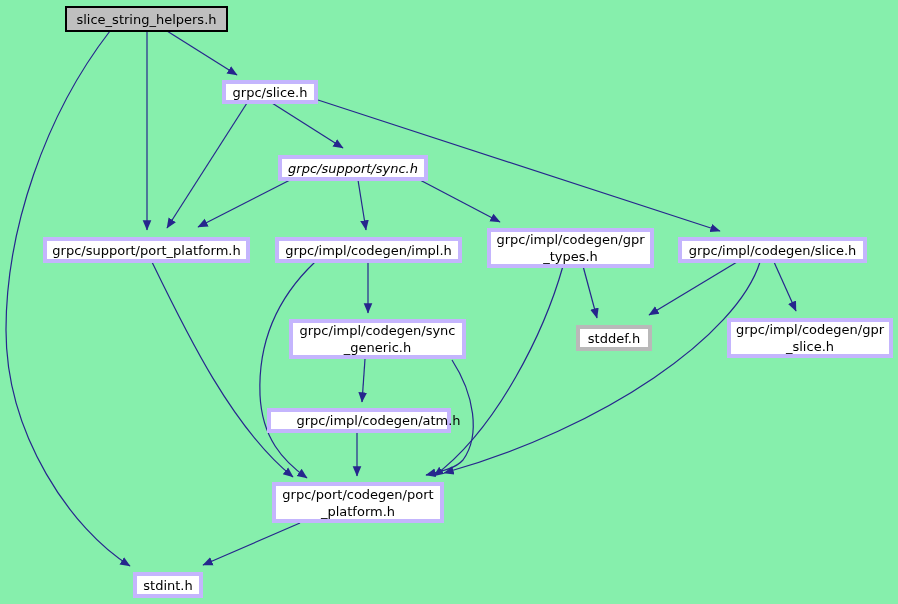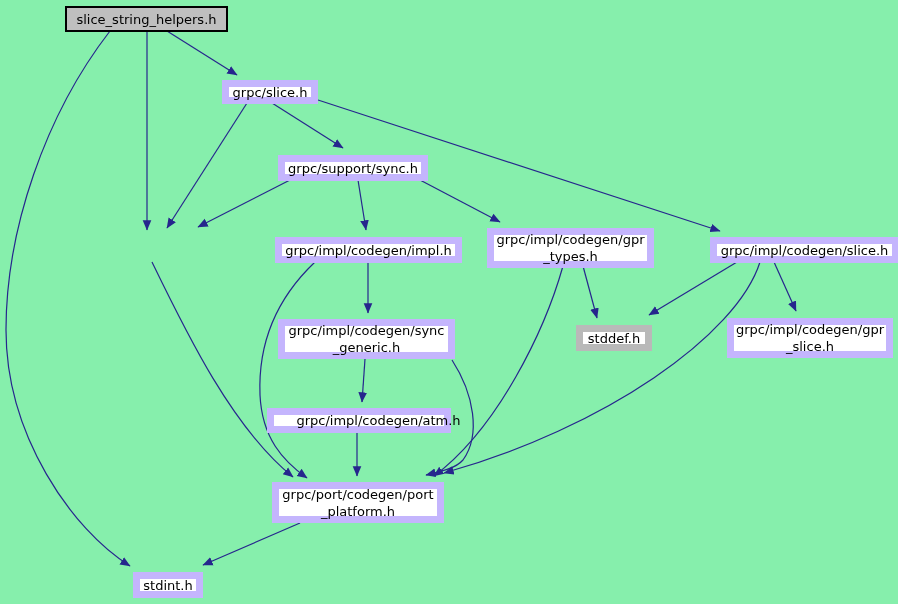--- a/index.html
+++ b/index.html
@@ -9,21 +9,21 @@
     background:#86efac;
     font-family:"DejaVu Sans", sans-serif;
     overflow:hidden;
   }
   #edges{position:absolute;left:0;top:0;pointer-events:none;}
   .edge{fill:none;stroke:#26268D;stroke-width:1.2px;}
   .node{
     position:absolute;
     box-sizing:border-box;
     background:#ffffff;
-    border:7px solid #c4b5fd;
+    border:4px solid #c4b5fd;
     color:#000000;
     font-size:13px;
     line-height:17px;
     display:flex;
     align-items:center;
     justify-content:center;
     text-align:center;
     white-space:pre-line;
     cursor:pointer;
     z-index:2;
@@ -80,31 +80,32 @@
 
     <path class="edge" d="M357,431 L357,476" marker-end="url(#arrow)"></path>
 
     <path class="edge" d="M300,523 L203,565" marker-end="url(#arrow)"></path>
   </svg>
 
   <div class="node main" style="left:65px;top:6px;width:163px;height:26px;">slice_string_helpers.h</div>
 
   <div class="node" style="left:222px;top:80px;width:96px;height:24px;">grpc/slice.h</div>
 
-  <div class="node" style="left:278px;top:155px;width:150px;height:26px;">grpc/support/sync.h</div>
+  <div class="node" style="left:278px;top:155px;width:150px;height:26px;font-style:italic;">grpc/support/sync.h</div>
 
+  <div class="node" style="left:43px;top:237px;width:207px;height:26px;">grpc/support/port_platform.h</div>
 
   <div class="node" style="left:275px;top:237px;width:187px;height:26px;">grpc/impl/codegen/impl.h</div>
 
   <div class="node" style="left:487px;top:228px;width:167px;height:40px;">grpc/impl/codegen/gpr
 _types.h</div>
 
-  <div class="node" style="left:678px;top:237px;width:189px;height:26px;margin-left:32px;">grpc/impl/codegen/slice.h</div>
+  <div class="node" style="left:678px;top:237px;width:189px;height:26px;">grpc/impl/codegen/slice.h</div>
 
-  <div class="node" style="left:278px;top:319px;width:177px;height:40px;">grpc/impl/codegen/sync
+  <div class="node" style="left:289px;top:319px;width:177px;height:40px;">grpc/impl/codegen/sync
 _generic.h</div>
 
   <div class="node external" style="left:576px;top:325px;width:76px;height:26px;">stddef.h</div>
 
   <div class="node" style="left:727px;top:318px;width:166px;height:40px;">grpc/impl/codegen/gpr
 _slice.h</div>
 
   <div class="node" style="left:267px;top:408px;width:184px;height:25px;padding-left:39px;">grpc/impl/codegen/atm.h</div>
 
   <div class="node" style="left:272px;top:482px;width:172px;height:41px;">grpc/port/codegen/port

